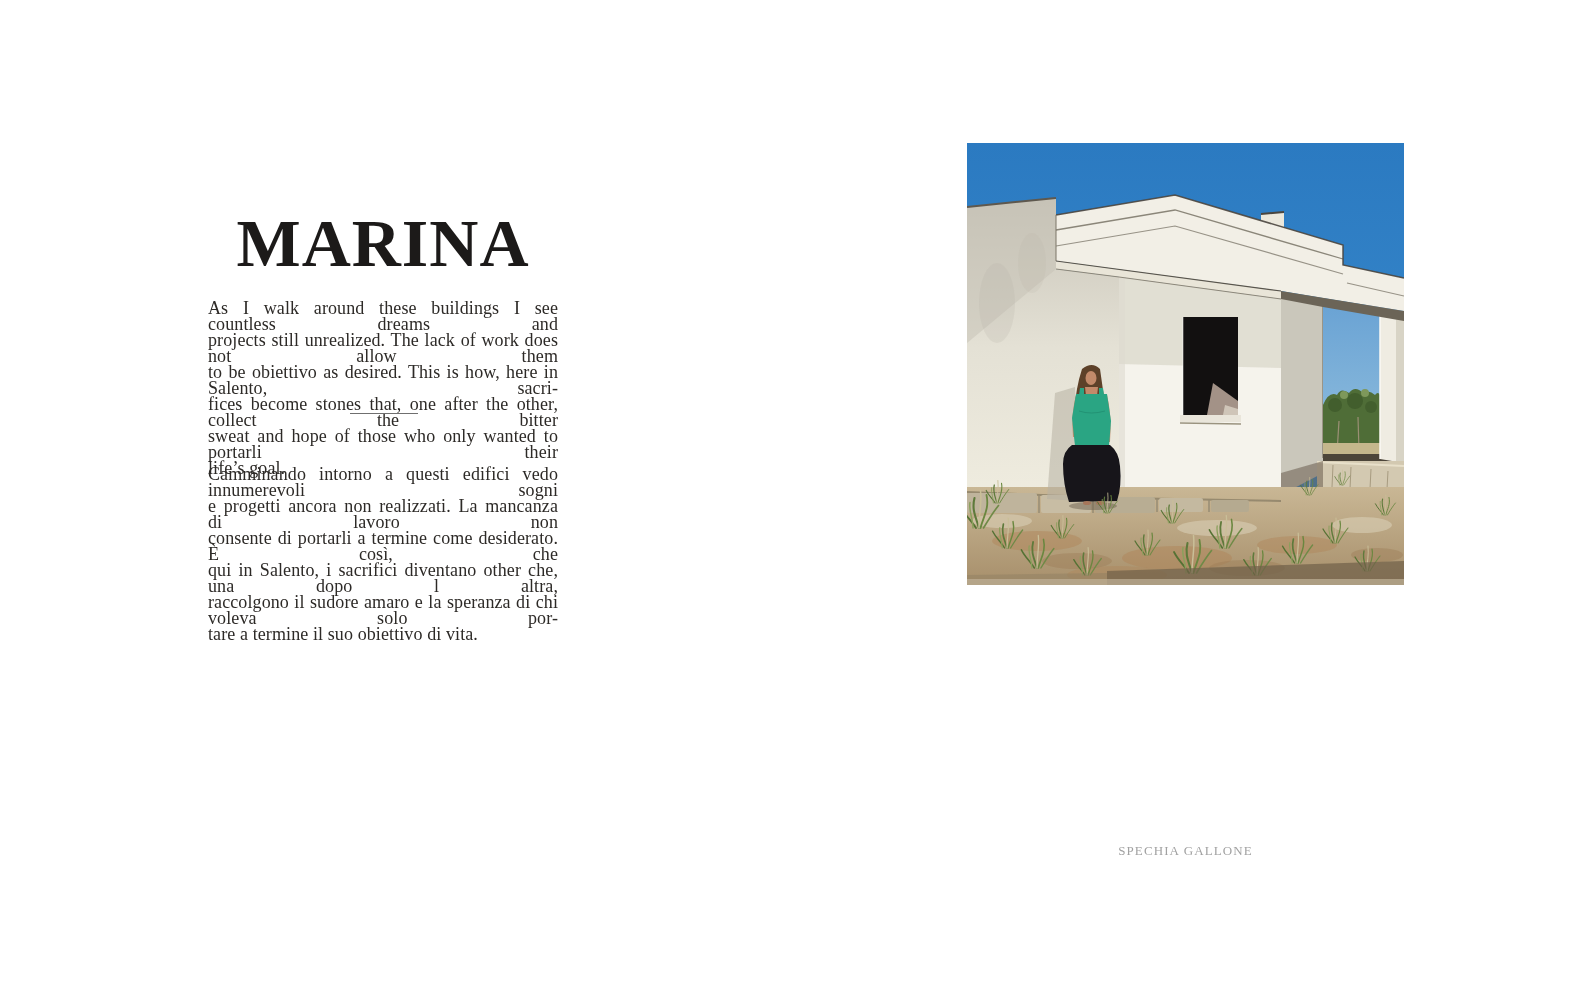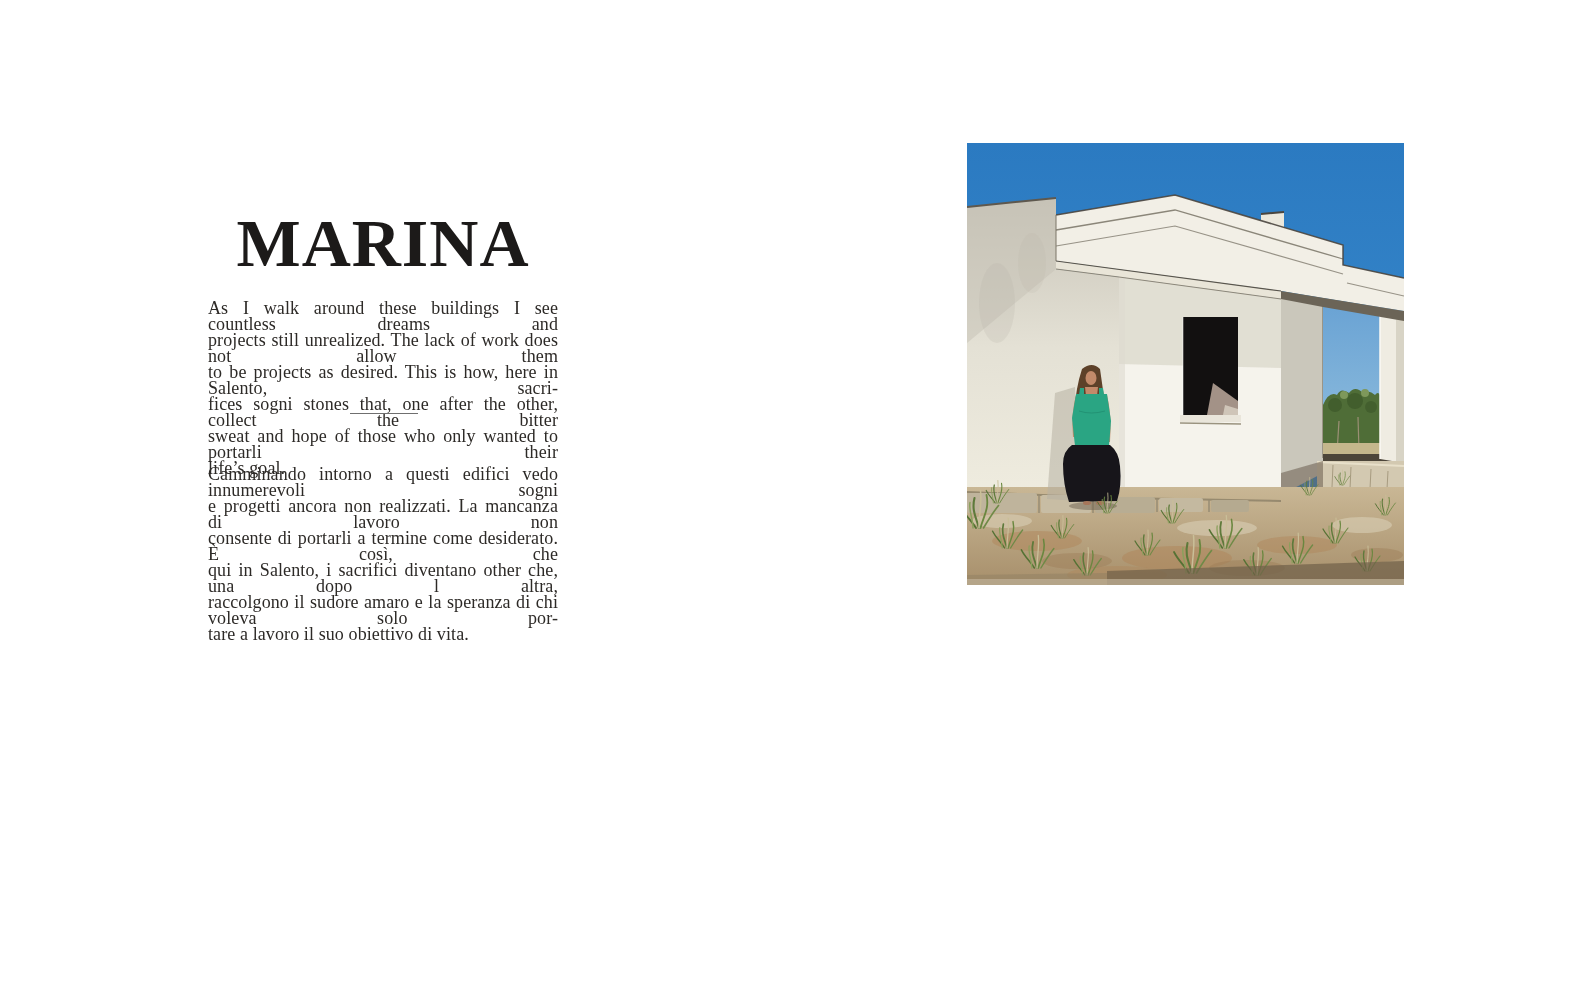--- a/index.html
+++ b/index.html
@@ -26,35 +26,35 @@
 <body>
 
 <div class="spread">
 
   <section class="left-page">
     <h1 class="page-title">MARINA</h1>
 
     <div class="para en">
       <div class="line">As I walk around these buildings I see countless dreams and</div>
       <div class="line">projects still unrealized. The lack of work does not allow them</div>
-      <div class="line">to be projects as desired. This is how, here in Salento, sacri-</div>
-      <div class="line">fices sogni stones that, one after the other, collect the bitter</div>
+      <div class="line">to be obiettivo as desired. This is how, here in Salento, sacri-</div>
+      <div class="line">fices become stones that, one after the other, collect the bitter</div>
       <div class="line">sweat and hope of those who only wanted to portarli their</div>
       <div class="line">life’s goal.</div>
     </div>
 
     <div class="section-divider"></div>
 
     <div class="para it">
       <div class="line">Camminando intorno a questi edifici vedo innumerevoli sogni</div>
       <div class="line">e progetti ancora non realizzati. La mancanza di lavoro non</div>
       <div class="line">consente di portarli a termine come desiderato. È così, che</div>
       <div class="line">qui in Salento, i sacrifici diventano other che, una dopo l altra,</div>
       <div class="line">raccolgono il sudore amaro e la speranza di chi voleva solo por-</div>
-      <div class="line">tare a lavoro il suo obiettivo di vita.</div>
+      <div class="line">tare a termine il suo obiettivo di vita.</div>
     </div>
   </section>
 
   <section class="right-page">
     <figure class="photo" aria-label="Woman in a green tank top and long black skirt standing against the wall of an unfinished white house in Salento, blue sky above, dry weedy ground in front, carport and olive trees at right">
       <svg viewBox="0 0 437 442" role="img">
         <defs>
           <linearGradient id="skyG" x1="0" y1="0" x2="0" y2="1">
             <stop offset="0" style="stop-color:var(--sky,#2b7ac1)"></stop>
             <stop offset="0.6" stop-color="#3787ca"></stop>
@@ -211,15 +211,16 @@
         </g>
 
         <g>
           <polygon points="140,428 437,418 437,442 140,442" fill="#6f6049" opacity="0.7"></polygon>
           <polygon points="0,432 140,430 140,442 0,442" fill="#8f7e62" opacity="0.45"></polygon>
           <rect x="0" y="436" width="437" height="6" fill="#c0b298" opacity="0.7"></rect>
         </g>
       </svg>
     </figure>
 
+    <div class="photo-caption">SPECHIA GALLONE</div>
   </section>
 
 </div>
 
 </body></html>

